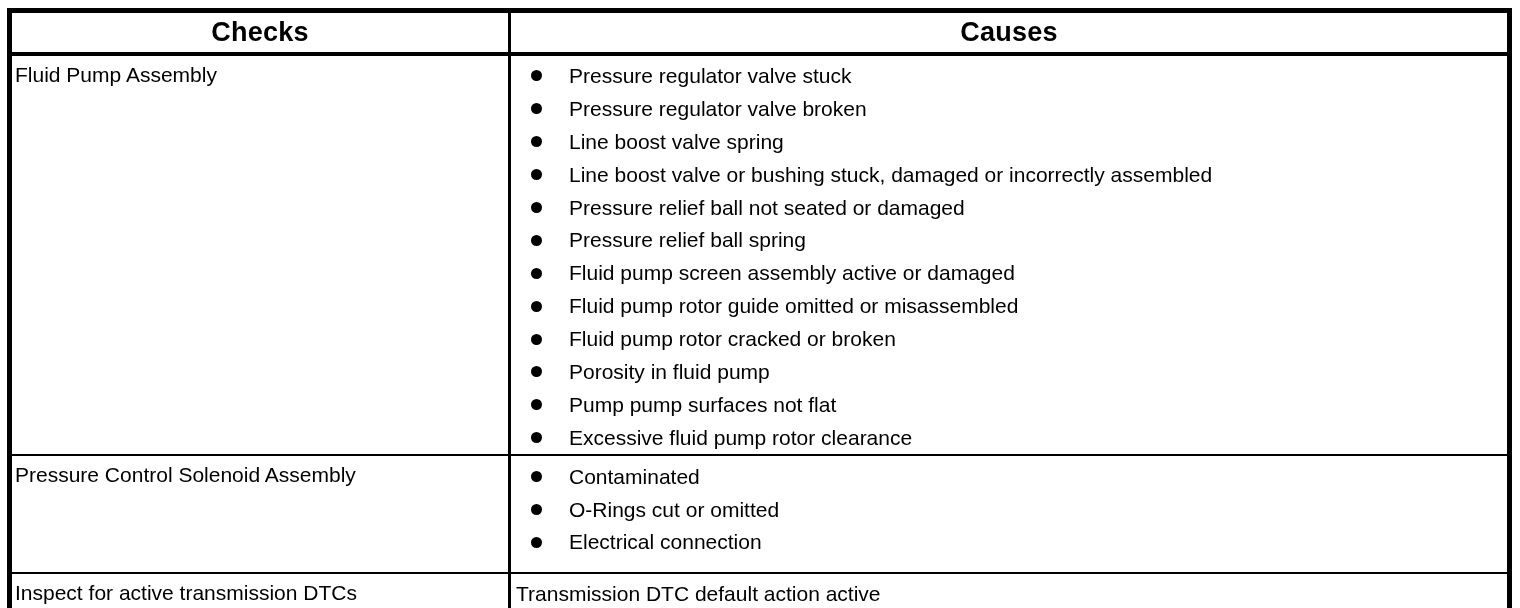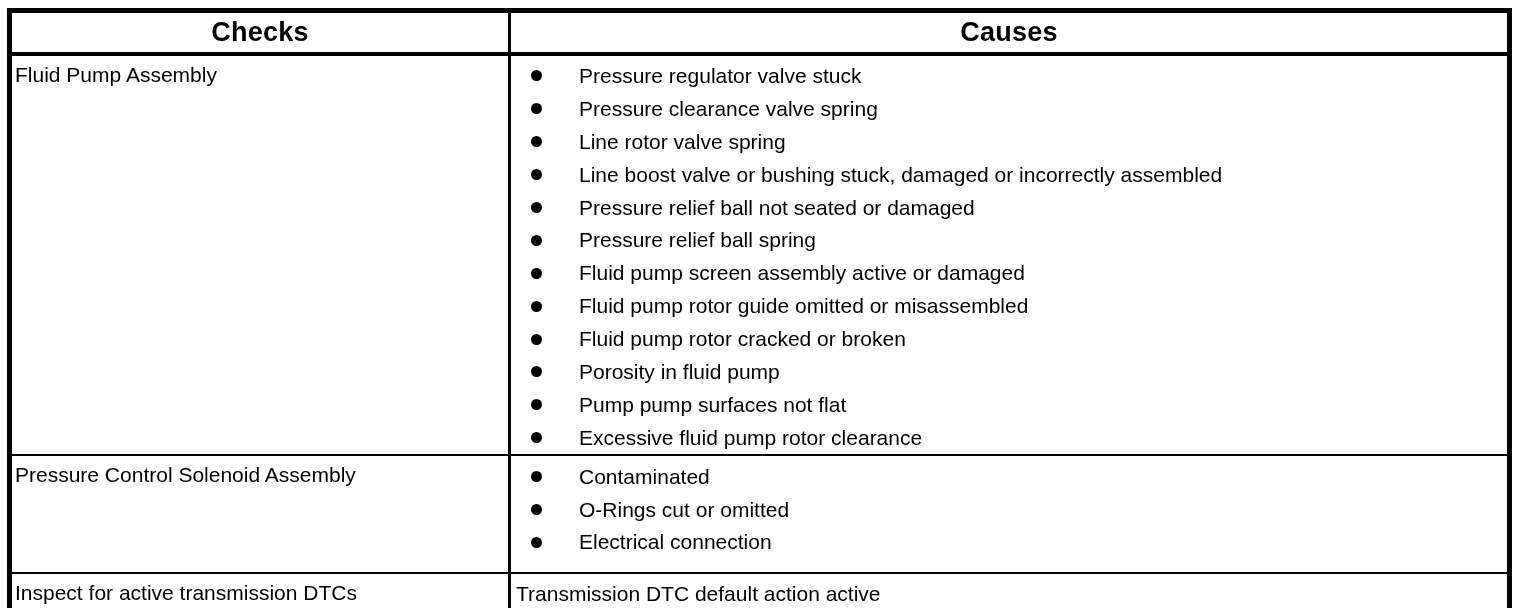--- a/index.html
+++ b/index.html
@@ -69,21 +69,20 @@
   .bullet {
     flex: 0 0 auto;
     width: 11px;
     height: 11px;
     border-radius: 50%;
     background: #000000;
     margin: 0 27px 0 20px;
   }
   .cause-text {
     white-space: nowrap;
-    margin-left: 10px;
   }
   .plain-cause {
     display: block;
     padding: 7px 4px 0 5px;
     line-height: 26px;
   }
 </style>
 </head>
 <body>
 
@@ -105,25 +104,25 @@
             <span class="check-label">Fluid Pump Assembly</span>
           </td>
           <td class="causes-cell">
             <ul class="causes-list">
               <li class="cause-item">
                 <span class="bullet"></span>
                 <span class="cause-text">Pressure regulator valve stuck</span>
               </li>
               <li class="cause-item">
                 <span class="bullet"></span>
-                <span class="cause-text">Pressure clearance valve spring</span>
+                <span class="cause-text">Pressure regulator valve broken</span>
               </li>
               <li class="cause-item">
                 <span class="bullet"></span>
-                <span class="cause-text">Line rotor valve spring</span>
+                <span class="cause-text">Line boost valve spring</span>
               </li>
               <li class="cause-item">
                 <span class="bullet"></span>
                 <span class="cause-text">Line boost valve or bushing stuck, damaged or incorrectly assembled</span>
               </li>
               <li class="cause-item">
                 <span class="bullet"></span>
                 <span class="cause-text">Pressure relief ball not seated or damaged</span>
               </li>
               <li class="cause-item">

